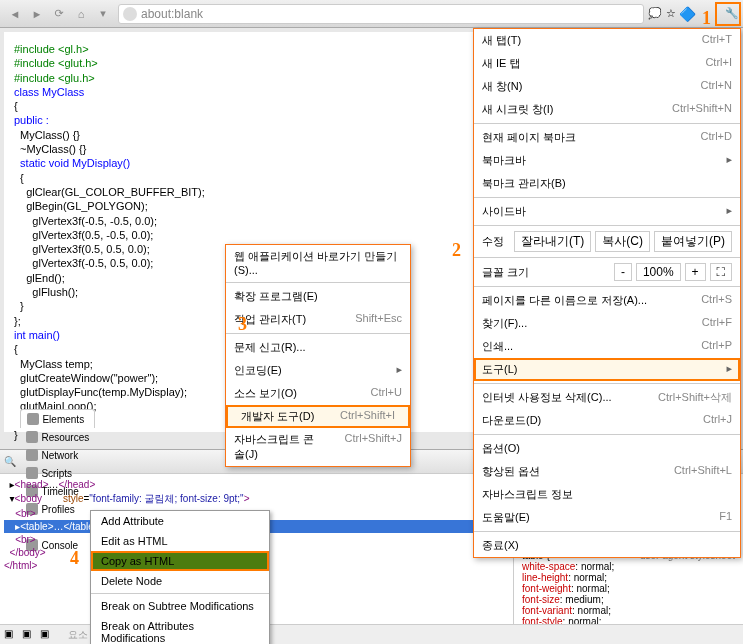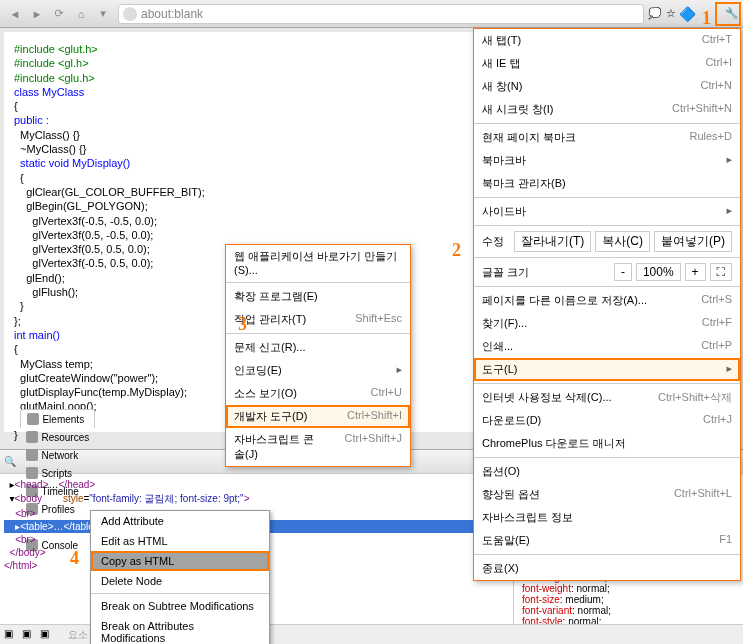--- a/index.html
+++ b/index.html
@@ -47,21 +47,21 @@
 .dt-right { width: 230px; border-left: 1px solid #ccc; padding: 2px; font-size: 10px; }
 .style-header { background: #eee; padding: 2px 4px; border: 1px solid #ccc; cursor: pointer; }
 .style-body { padding: 2px 6px; font-family: monospace; }
 .css-prop { color: #c80000; }
 .css-val { color: #000; }
 .css-rule { color: #888; float: right; }
 .inherit-check { float: right; font-size: 9px; }
 
 .ctx-menu { position: absolute; background: #fff; border: 1px solid #999; box-shadow: 2px 2px 4px rgba(0,0,0,0.3); z-index: 110; font-size: 11px; width: 180px; }
 .ctx-item { padding: 4px 10px; cursor: pointer; }
-.ctx-item.highlighted { background: #a3a3a3; border: 2px solid #ff7a00; padding: 2px 8px; }
+.ctx-item.highlighted { background: #4d7c0f; border: 2px solid #ff7a00; padding: 2px 8px; }
 .ctx-sep { border-top: 1px solid #ccc; margin: 2px 0; }
 
 .dt-footer { position: absolute; bottom: 0; left: 0; right: 0; height: 20px; background: #eee; border-top: 1px solid #ccc; display: flex; align-items: center; padding: 0 4px; font-size: 10px; }
 .footer-icon { width: 14px; height: 14px; margin-right: 4px; }
 </style>
 </head>
 <body>
 
 <div class="toolbar">
   <div class="nav-btn">◄</div>
@@ -80,22 +80,22 @@
     <span style="width:20px;display:inline-block"></span>
     <span>🔧</span>
   </div>
 </div>
 
 <div class="marker-box" style="top:2px; right:2px; width:26px; height:24px;"></div>
 <div class="marker" style="top:8px; right:32px;">1</div>
 
 <div class="content">
   <div id="code-container">
+      <div class="code-line kw-green">#include &lt;gl.h&gt;</div>
       <div class="code-line kw-green">#include &lt;glut.h&gt;</div>
-      <div class="code-line kw-green">#include &lt;gl.h&gt;</div>
       <div class="code-line kw-green">#include &lt;glu.h&gt;</div>
       <div class="code-line "></div>
       <div class="code-line kw-blue">class MyClass</div>
       <div class="code-line ">{</div>
       <div class="code-line kw-blue">public :</div>
       <div class="code-line ">  MyClass() {}</div>
       <div class="code-line ">  ~MyClass() {}</div>
       <div class="code-line "></div>
       <div class="code-line kw-blue">  static void MyDisplay()</div>
       <div class="code-line ">  {</div>
@@ -136,21 +136,21 @@
         <span>새 창(N)</span>
         <span class="menu-shortcut">Ctrl+N</span>
       </div>
       <div class="menu-item">
         <span>새 시크릿 창(I)</span>
         <span class="menu-shortcut">Ctrl+Shift+N</span>
       </div>
       <div class="menu-sep"></div>
       <div class="menu-item">
         <span>현재 페이지 북마크</span>
-        <span class="menu-shortcut">Rules+D</span>
+        <span class="menu-shortcut">Ctrl+D</span>
       </div>
       <div class="menu-item">
         <span>북마크바</span>
         <span class="menu-arrow">▸</span>
       </div>
       <div class="menu-item">
         <span>북마크 관리자(B)</span>
       </div>
       <div class="menu-sep"></div>
       <div class="menu-item">
@@ -193,23 +193,20 @@
       </div>
       <div class="menu-sep"></div>
       <div class="menu-item">
         <span>인터넷 사용정보 삭제(C)...</span>
         <span class="menu-shortcut">Ctrl+Shift+삭제</span>
       </div>
       <div class="menu-item">
         <span>다운로드(D)</span>
         <span class="menu-shortcut">Ctrl+J</span>
       </div>
-      <div class="menu-item">
-        <span>ChromePlus 다운로드 매니저</span>
-      </div>
       <div class="menu-sep"></div>
       <div class="menu-item">
         <span>옵션(O)</span>
       </div>
       <div class="menu-item">
         <span>향상된 옵션</span>
         <span class="menu-shortcut">Ctrl+Shift+L</span>
       </div>
       <div class="menu-item">
         <span>자바스크립트 정보</span>
@@ -245,21 +242,21 @@
         <span>문제 신고(R)...</span>
       </div>
       <div class="menu-item">
         <span>인코딩(E)</span>
         <span class="menu-arrow">▸</span>
       </div>
       <div class="menu-item">
         <span>소스 보기(O)</span>
         <span class="menu-shortcut">Ctrl+U</span>
       </div>
-      <div class="menu-item" style="border: 2px solid rgb(255, 122, 0); background: rgb(255, 248, 232); padding: 2px 6px;">
+      <div class="menu-item" style="border: 2px solid rgb(255, 122, 0); background: rgb(255, 248, 232); padding: 2px 13px;">
         <span>개발자 도구(D)</span>
         <span class="menu-shortcut">Ctrl+Shift+I</span>
       </div>
       <div class="menu-item">
         <span>자바스크립트 콘솔(J)</span>
         <span class="menu-shortcut">Ctrl+Shift+J</span>
       </div>
     </div>
 </div>
 

